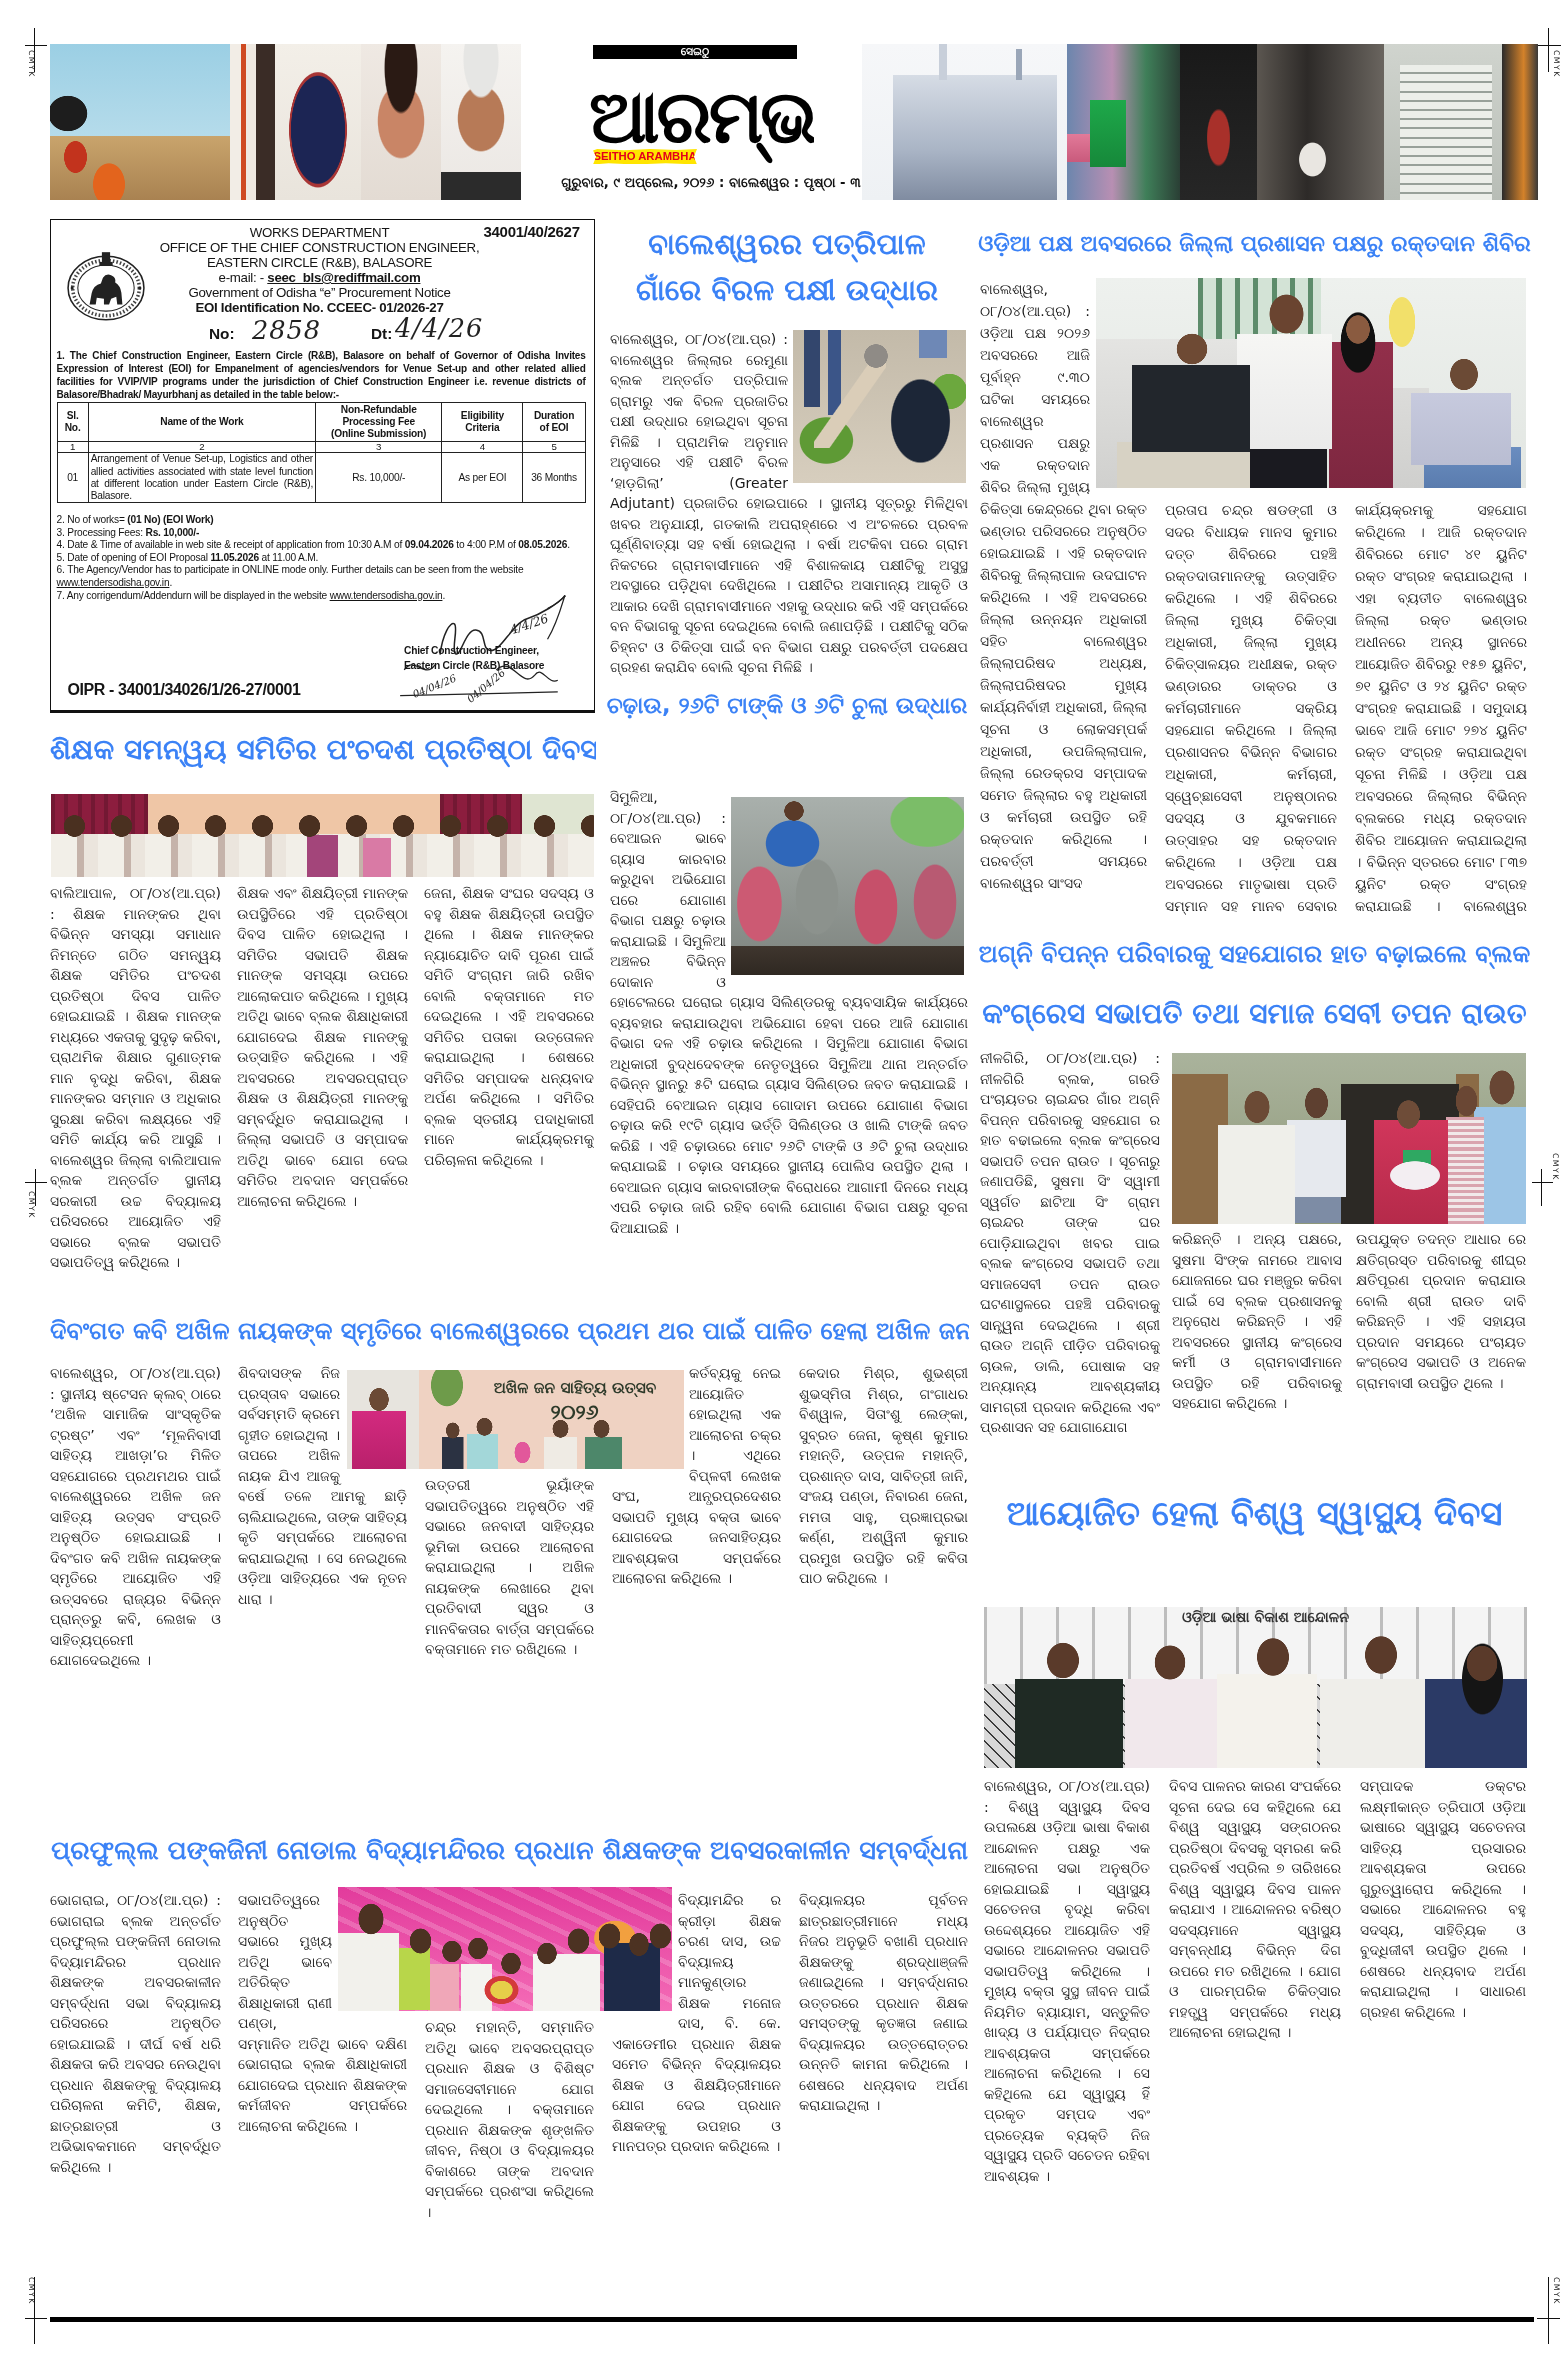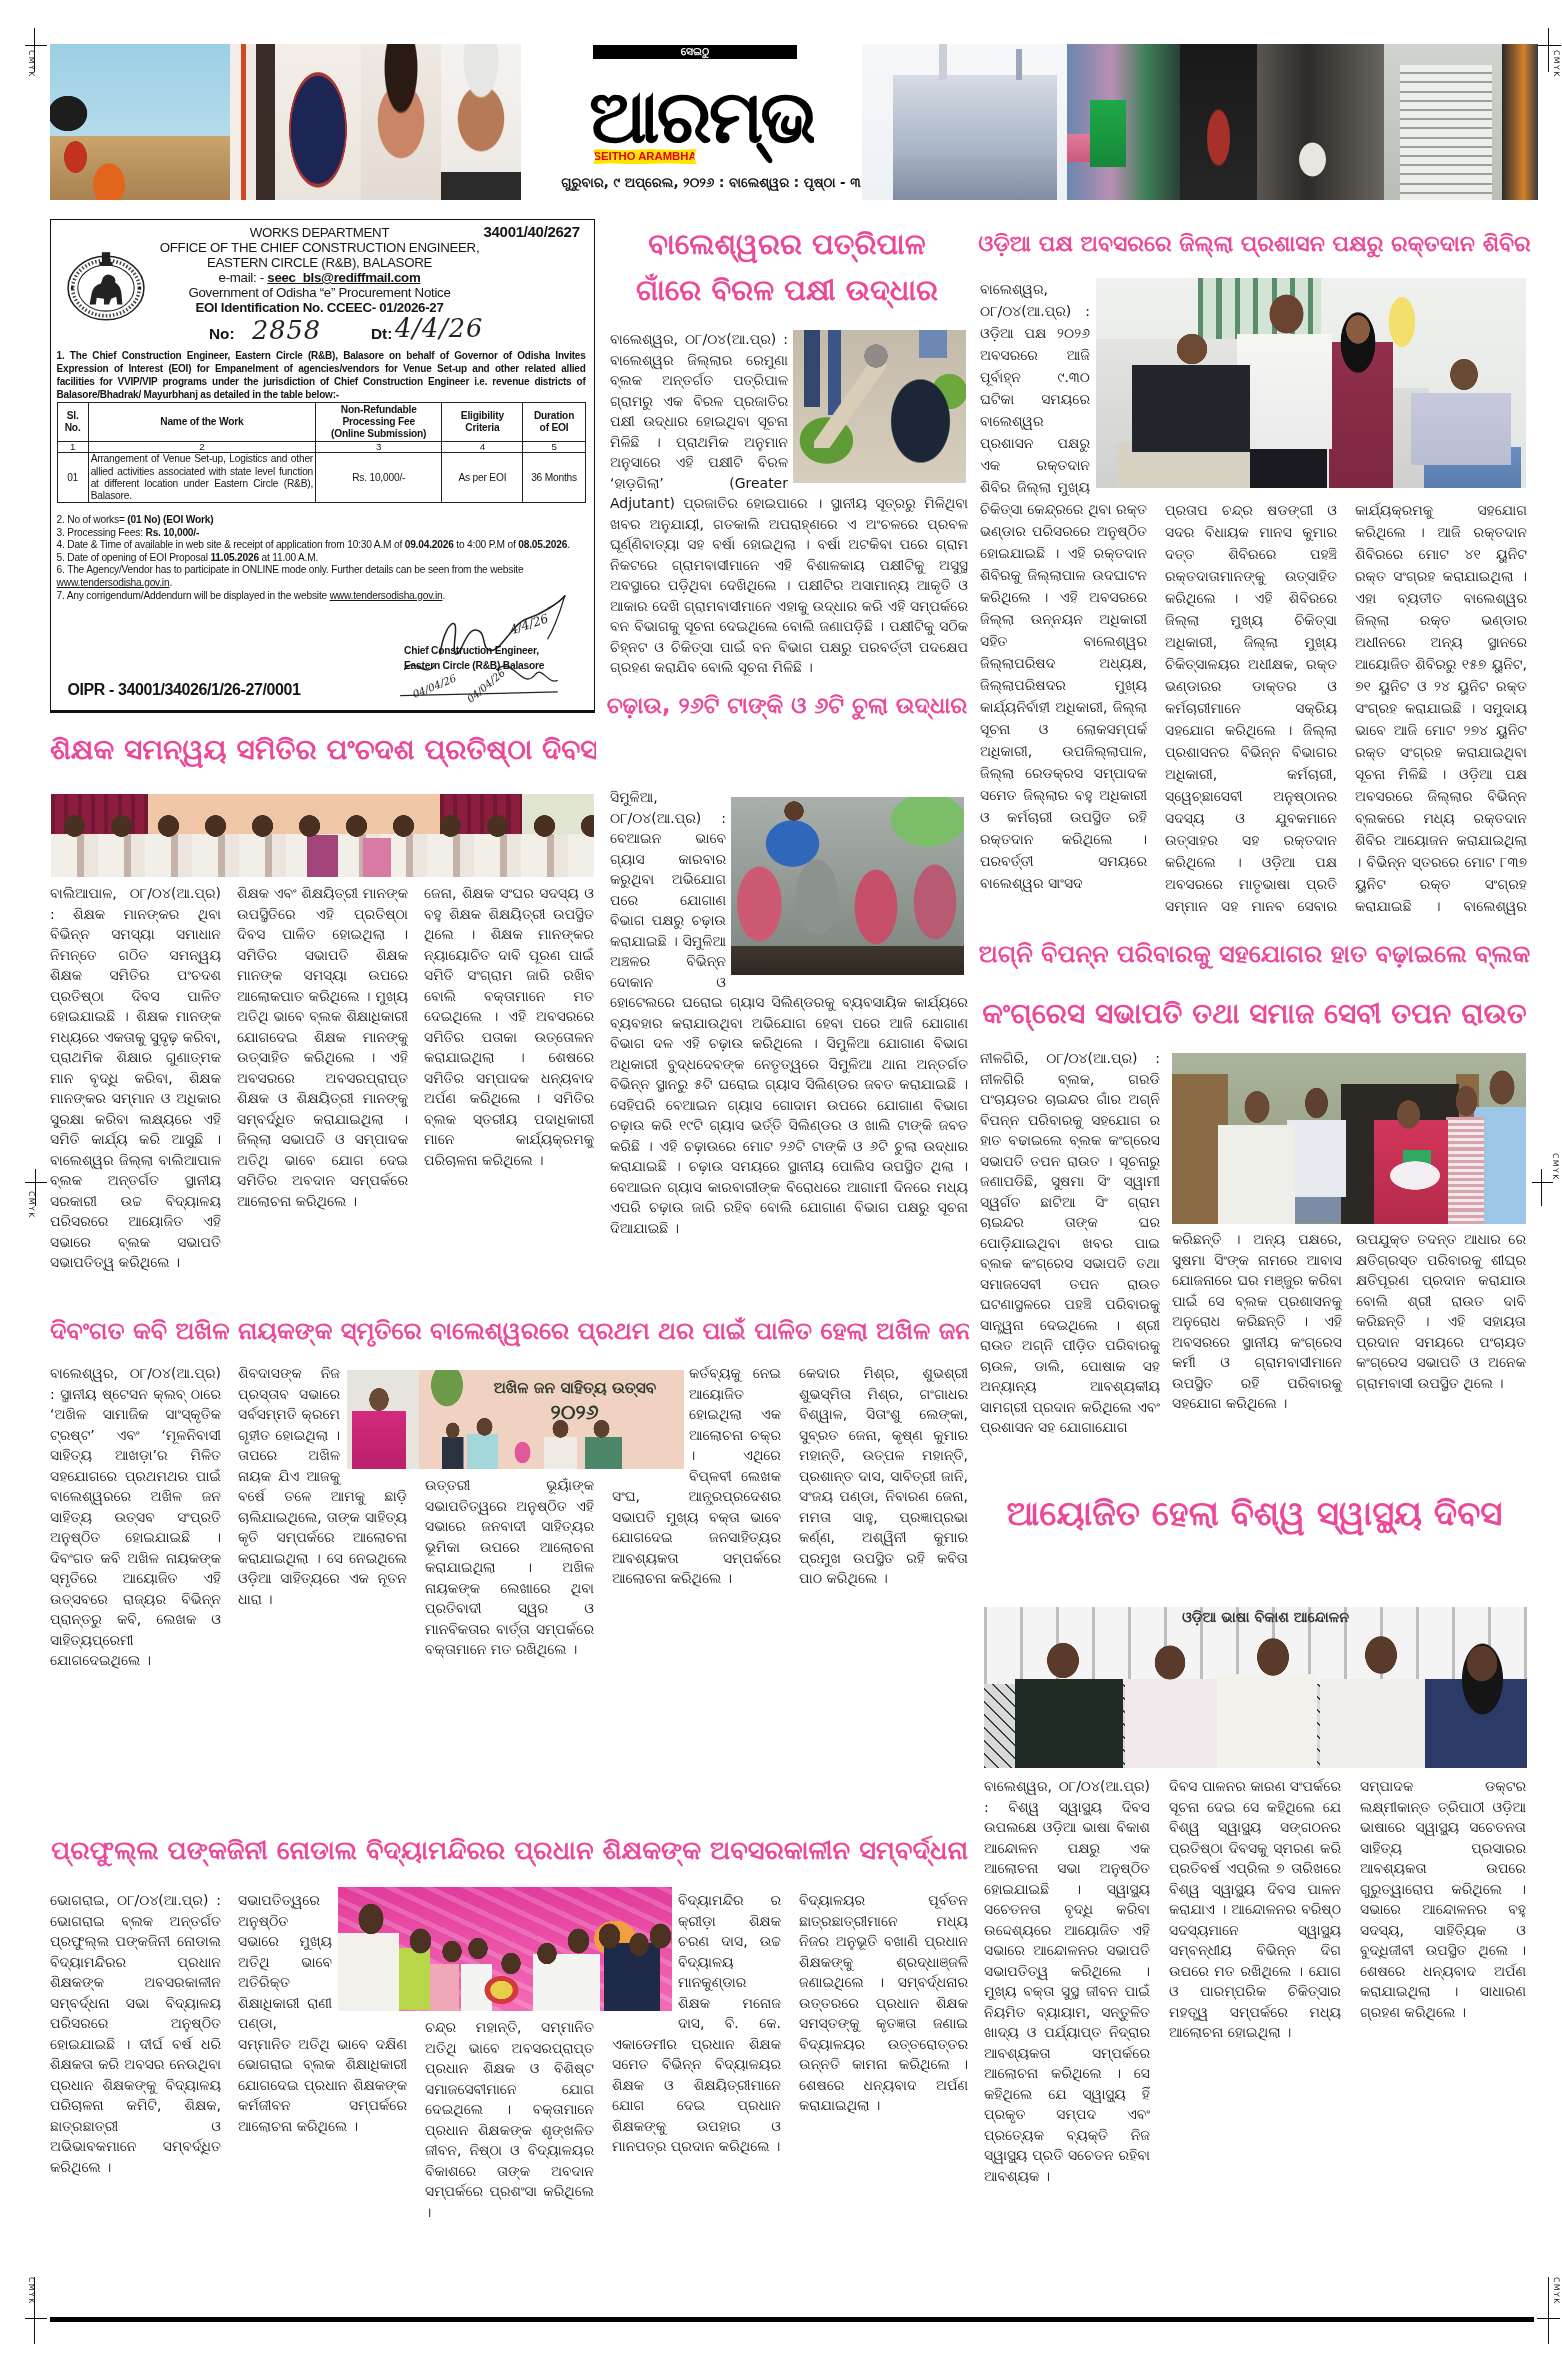--- a/index.html
+++ b/index.html
@@ -31,21 +31,21 @@
 .ad tr.data td{height:48px;line-height:12.3px;vertical-align:middle;text-align:center;}
 .ad tr.data td.work{text-align:justify;}
 .ad .items{position:absolute;left:5.6px;top:294px;width:529px;font-size:10.2px;line-height:12.6px;letter-spacing:-0.2px;}
 .ad .items .b{font-weight:bold;}
 .ad .items .u{text-decoration:underline;}
 .ad .sig{position:absolute;left:343px;top:373px;width:174px;height:113px;}
 .ad .sigtext{position:absolute;left:353px;top:423px;font-size:10.2px;font-weight:bold;line-height:15.4px;white-space:nowrap;letter-spacing:-0.2px;}
 .ad .oipr{position:absolute;left:16.4px;top:461px;font-size:16px;font-weight:bold;letter-spacing:-0.4px;white-space:nowrap;}
 
 
-.hl{position:absolute;font-weight:bold;color:#ec4899;}
+.hl{position:absolute;font-weight:bold;color:#3b82f6;}
 .hl .ln{display:block;white-space:nowrap;overflow:hidden;text-align:center;}
 .col{position:absolute;font-size:14px;line-height:20.5px;text-align:justify;color:#181818;overflow:hidden;word-wrap:break-word;}
 .col.tight{line-height:22px;}
 .sp-r{float:right;}
 .sp-l{float:left;}
 .sp-t{display:block;width:100%;}
 .photo{position:absolute;overflow:hidden;}
 .banner-text{position:absolute;font-weight:bold;white-space:nowrap;overflow:hidden;text-align:center;}
 .rule-bottom{position:absolute;left:50px;top:2317px;width:1484px;height:4.6px;background:#000;}
 </style>

